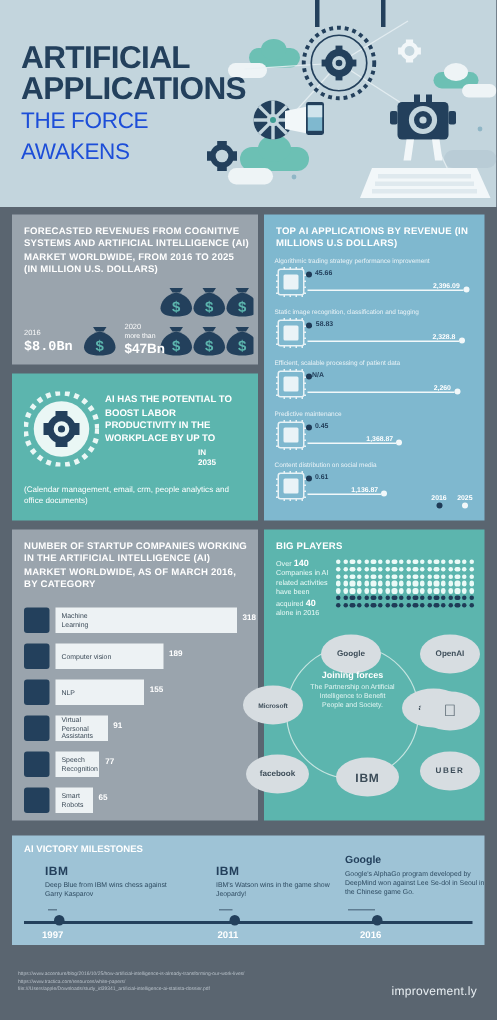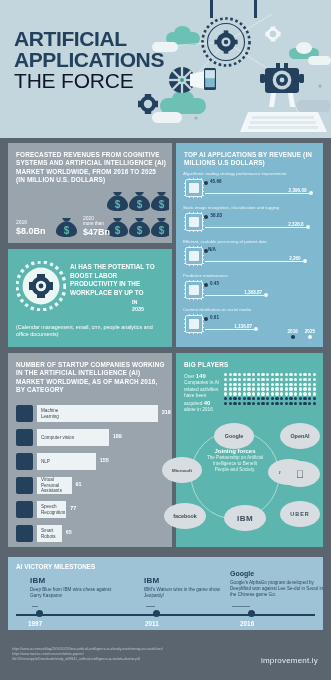--- a/index.html
+++ b/index.html
@@ -15,21 +15,21 @@
   .header {
     position: absolute; left: 0; top: 0; width: 331px; height: 138px;
     background: #c3d5dd; overflow: hidden;
   }
   .title-block { position: absolute; left: 14px; top: 28px; z-index: 5; }
   .t1, .t2 {
     font-weight: bold; font-size: 21px; line-height: 21px;
     color: #23405c; letter-spacing: -0.4px;
   }
   .t3, .t4 {
-    font-size: 21px; line-height: 21px; color: #0f172a;
+    font-size: 15px; line-height: 21px; color: #1d4ed8;
     letter-spacing: -0.2px;
   }
   .cloud { position: absolute; border-radius: 20px; }
   .cloud.teal { background: #6cc0b4; }
   .cloud.white { background: #eef4f6; }
   .cloud.pale { background: #b9ccd6; }
   .hdr-svg { position: absolute; left: 0; top: 0; }
 
   
   .panel { position: absolute; }
@@ -324,20 +324,21 @@
       </g>
 
       <circle cx="320" cy="86" r="1.6" fill="#8fb6c6"></circle>
       <circle cx="196" cy="118" r="1.6" fill="#8fb6c6"></circle>
     </svg>
 
     <div class="title-block">
       <div class="t1">ARTIFICIAL</div>
       <div class="t2">APPLICATIONS</div>
       <div class="t3">THE FORCE</div>
+      <div class="t4">AWAKENS</div>
     </div>
   </div>
 
   <div class="panel" id="forecast">
     <div class="panel-head">FORECASTED REVENUES FROM COGNITIVE SYSTEMS AND ARTIFICIAL INTELLIGENCE (AI) MARKET WORLDWIDE, FROM 2016 TO 2025 (IN MILLION U.S. DOLLARS)</div>
     <div class="bags">
       <svg width="155" height="52" viewBox="0 0 155 52">
         <defs>
           <g id="bagShape">
             <path d="M6,4 L15,4 L13,7 L8,7 Z" fill="#23405c"></path>
@@ -348,21 +349,21 @@
         <use href="#bagShape" x="42" y="27"></use>
         <use href="#bagShape" x="93" y="1"></use>
         <use href="#bagShape" x="115" y="1"></use>
         <use href="#bagShape" x="137" y="1"></use>
         <use href="#bagShape" x="93" y="27"></use>
         <use href="#bagShape" x="115" y="27"></use>
         <use href="#bagShape" x="137" y="27"></use>
       </svg>
     </div>
     <div class="fc-label fc-year" style="left:8px;top:76px;">2016</div>
-    <div class="fc-label fc-val" style="left:8px;top:83px;">$8.0Bn</div>
+    <div class="fc-label fc-val" style="left:8px;top:83px;font-family:Liberation Mono, monospace;">$8.0Bn</div>
     <div class="fc-label fc-year" style="left:75px;top:72px;">2020</div>
     <div class="fc-label fc-sub" style="left:75px;top:78px;">more than</div>
     <div class="fc-label fc-val" style="left:75px;top:84px;">$47Bn</div>
   </div>
 
   <div class="panel" id="productivity">
     <svg style="position:absolute;left:8px;top:12px;" width="50" height="50" viewBox="0 0 50 50">
       <circle cx="25" cy="25" r="24" fill="none" stroke="#eaf7f5" stroke-width="3.4" stroke-dasharray="3.2 3.2"></circle>
       <circle cx="25" cy="25" r="18.5" fill="#eaf7f5"></circle>
       <g transform="translate(25,25)" fill="#23405c">

